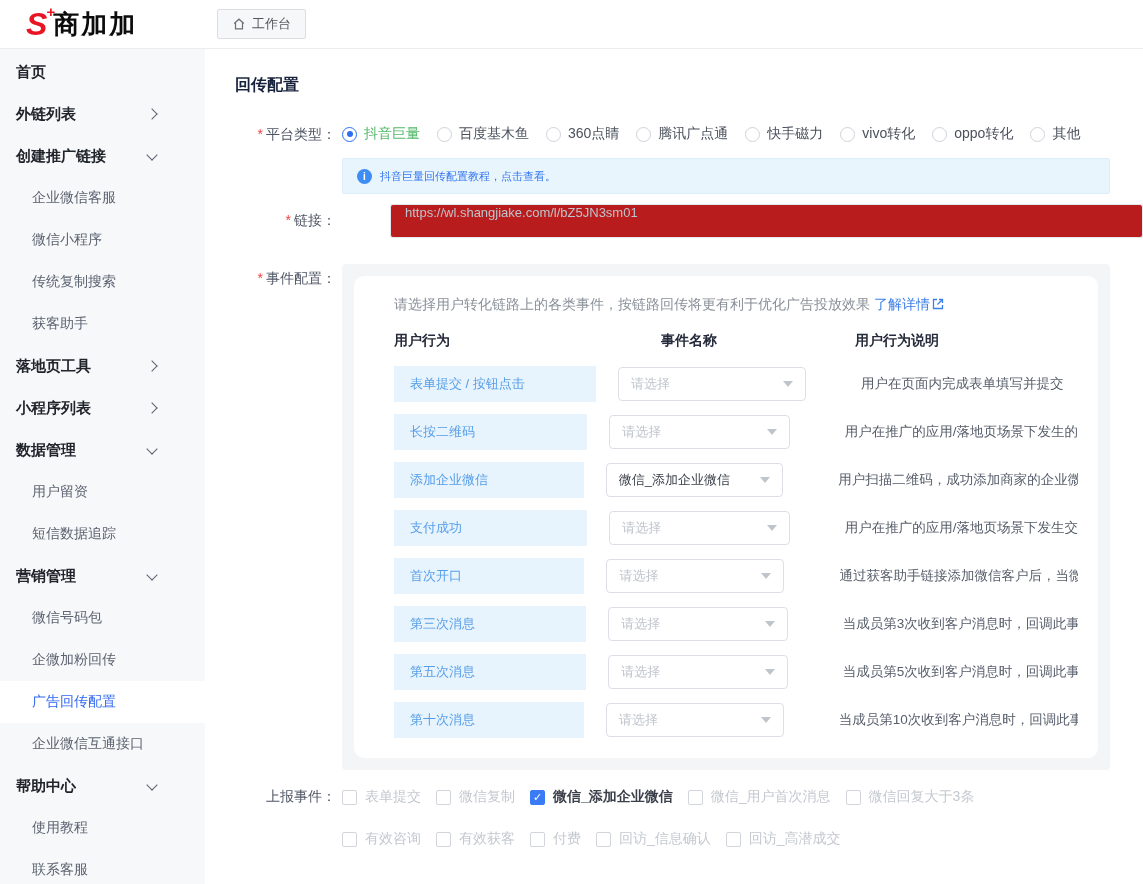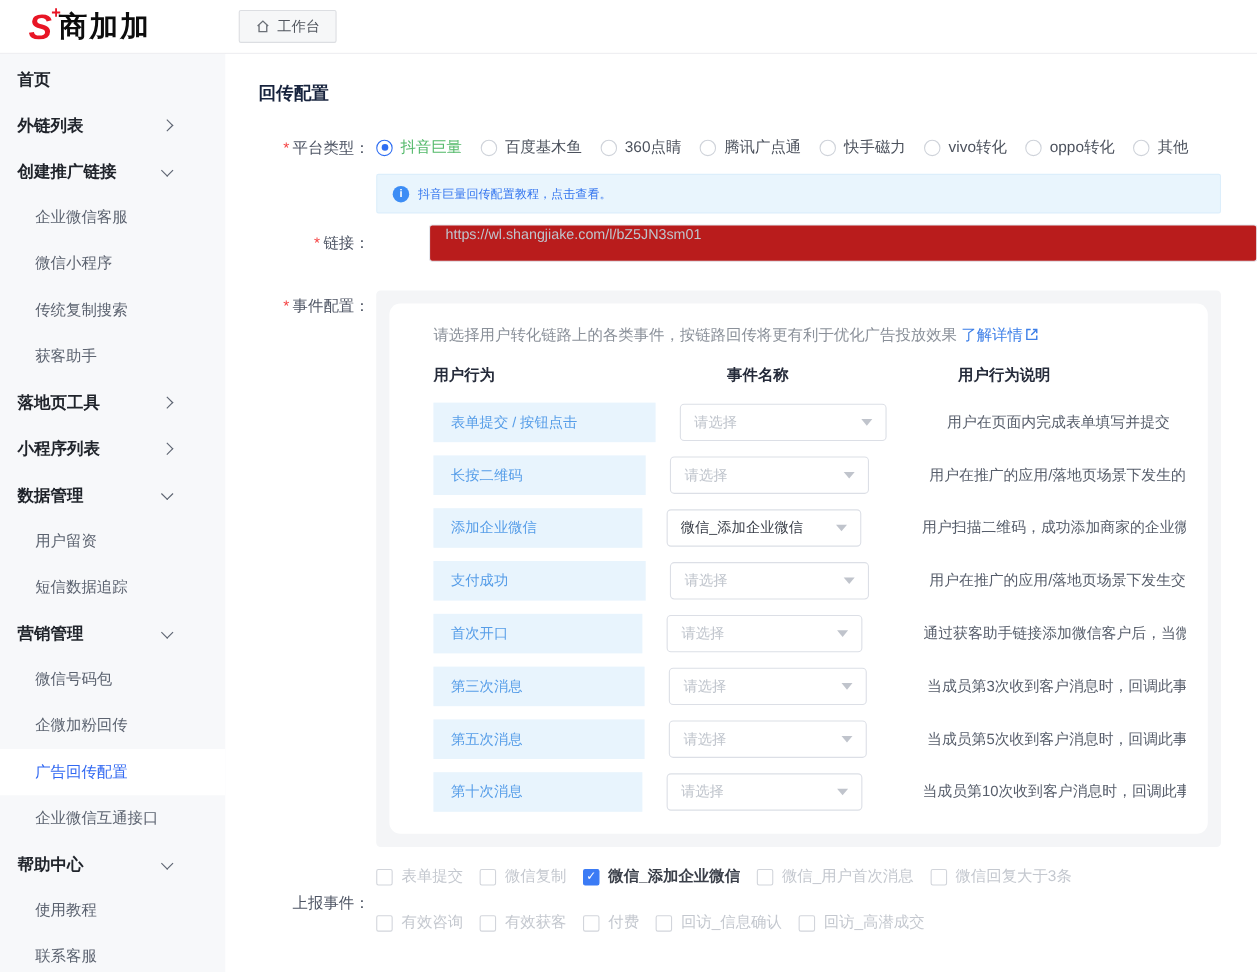--- a/index.html
+++ b/index.html
@@ -51,21 +51,21 @@
   
   .link-input { width:100%; height:34px; background:#b91c1c; border:1px solid #e4e7ed; border-radius:3px; color:#bfc4cc; font-size:13px; padding:0 14px; display:flex; white-space:nowrap; overflow:hidden; }
 
   
   .panel { margin-top:12px; background:#f4f5f7; border-radius:4px; padding:12px; }
   .card { background:#fff; border-radius:10px; padding:20px 20px 20px 0; }
   .intro { padding-left:40px; color:#8a9099; font-size:14px; margin-bottom:18px; white-space:nowrap; }
   .intro a { color:#3d7fe8; text-decoration:none; cursor:pointer; }
   .ext-ico { display:inline-block; vertical-align:-1px; margin-left:2px; }
   .thead { position:relative; height:20px; margin-bottom:14px; font-weight:700; color:#252b3a; font-size:14px; }
-  .th1 { position:absolute; left:40px; } .th2 { position:absolute; left:307px; } .th3 { position:absolute; left:517px; }
+  .th1 { position:absolute; left:40px; } .th2 { position:absolute; left:307px; } .th3 { position:absolute; left:501px; }
   .trow { display:flex; align-items:center; margin-bottom:12px; padding-left:40px; }
   .trow:last-child { margin-bottom:0; }
   .chip { width:202px; height:36px; background:#e8f4fd; display:flex; align-items:center; padding-left:16px; color:#569de8; font-size:13px; cursor:pointer; white-space:nowrap; }
   .sel-box { margin-left:22px; width:188px; height:34px; background:#fff; border:1px solid #dcdfe6; border-radius:4px; display:flex; align-items:center; padding:0 12px; cursor:pointer; position:relative; }
   .sel-text { font-size:13px; white-space:nowrap; overflow:hidden; flex:1; }
   .sel-text.ph { color:#bfc4cc; }
   .sel-text.filled { color:#3a3f49; }
   .caret { width:0; height:0; border-left:5px solid transparent; border-right:5px solid transparent; border-top:6px solid #c0c4cc; flex:0 0 auto; }
   .tdesc { margin-left:55px; color:#565d6a; font-size:13.5px; white-space:nowrap; overflow:hidden; }
 
@@ -312,21 +312,21 @@
                     <i class="caret"></i>
                   </div>
                 <div class="tdesc">当成员第10次收到客户消息时，回调此事...</div>
               </div>
             </div>
           </div>
         </div>
       </div>
 
       <div class="frow report" style="margin-top:10px;">
-        <div class="flabel" style="padding-top:6px;margin-top:24px;"><span>上报事件：</span></div>
+        <div class="flabel" style="padding-top:6px;"><span>上报事件：</span></div>
         <div class="ffield">
           <div class="cb-rows">
             <div class="cb-row">
               <span class="cb">
                   <i class="cbox"></i>
                   <span class="cbl">表单提交</span>
                 </span>
               <span class="cb">
                   <i class="cbox"></i>
                   <span class="cbl">微信复制</span>

